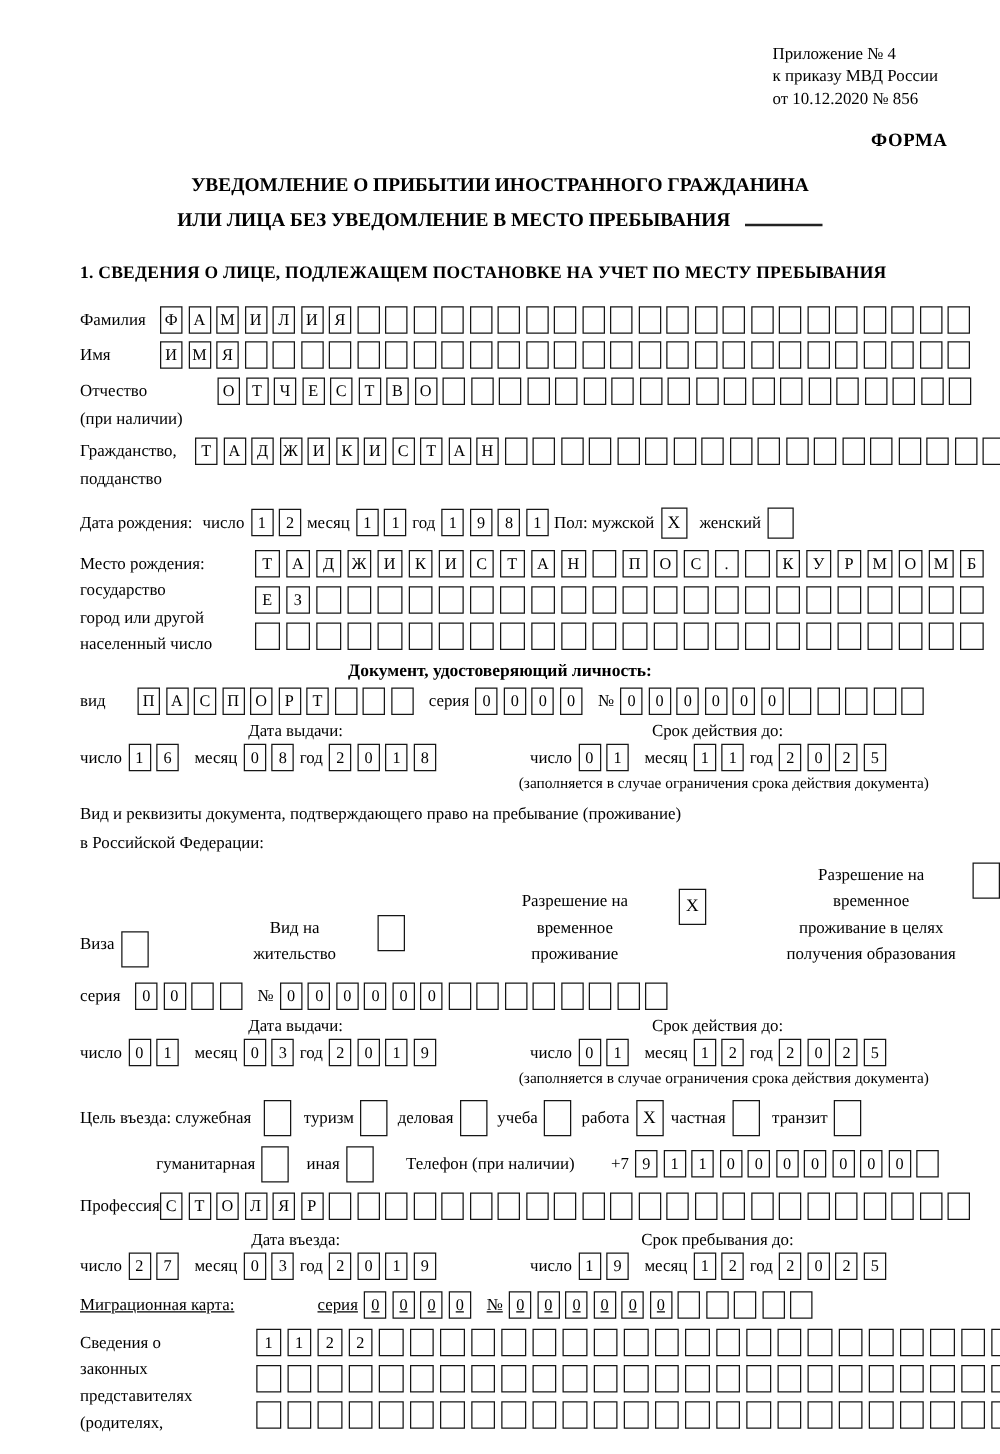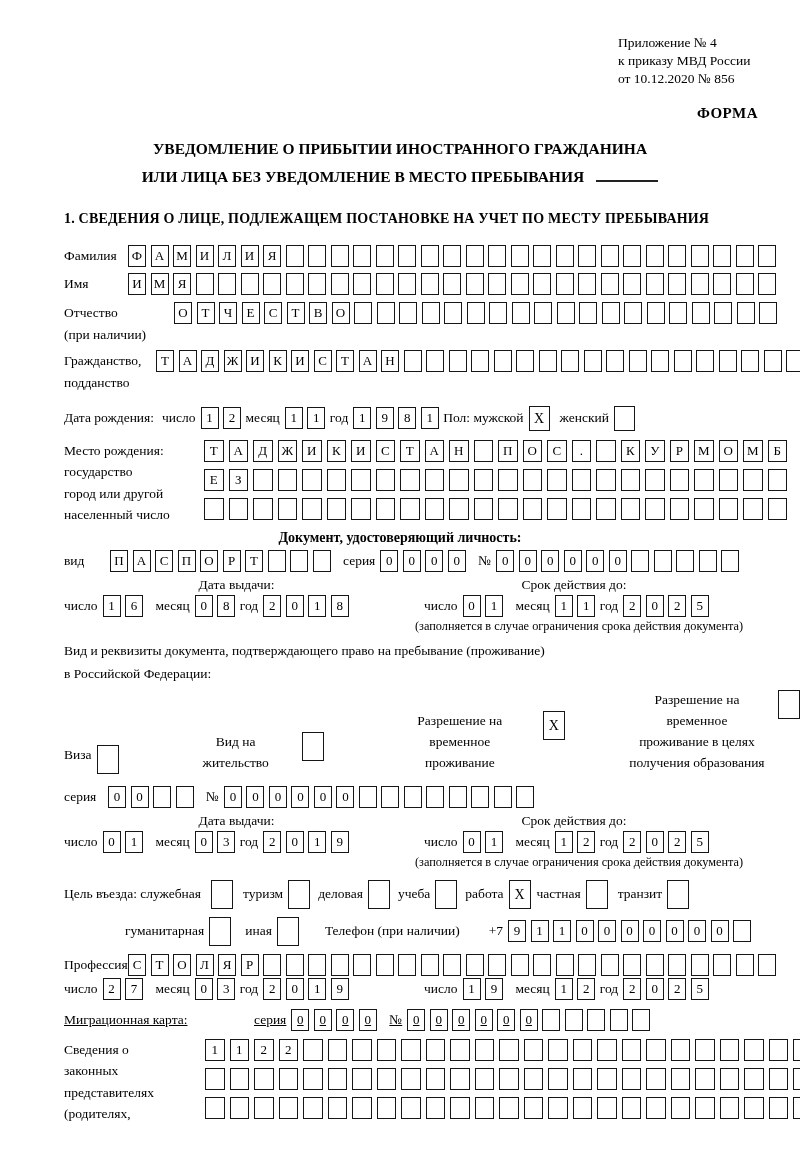--- a/index.html
+++ b/index.html
@@ -584,20 +584,24 @@
         <span class="cell"></span>
         <span class="cell"></span>
         <span class="cell"></span>
         <span class="cell"></span>
         <span class="cell"></span>
         <span class="cell"></span>
         <span class="cell"></span>
       </span>
   </div>
 
+  <div class="dhdr" style="margin-top:8px;">
+    <span class="l">Дата въезда:</span>
+    <span class="r">Срок пребывания до:</span>
+  </div>
   <div class="drow">
     <span class="grp left">
       <span class="dg-lbl">число</span>
       <span class="cells">
           <span class="cell">2</span>
           <span class="cell">7</span>
         </span>
       <span class="dg-lbl m">месяц</span>
       <span class="cells">
           <span class="cell">0</span>

